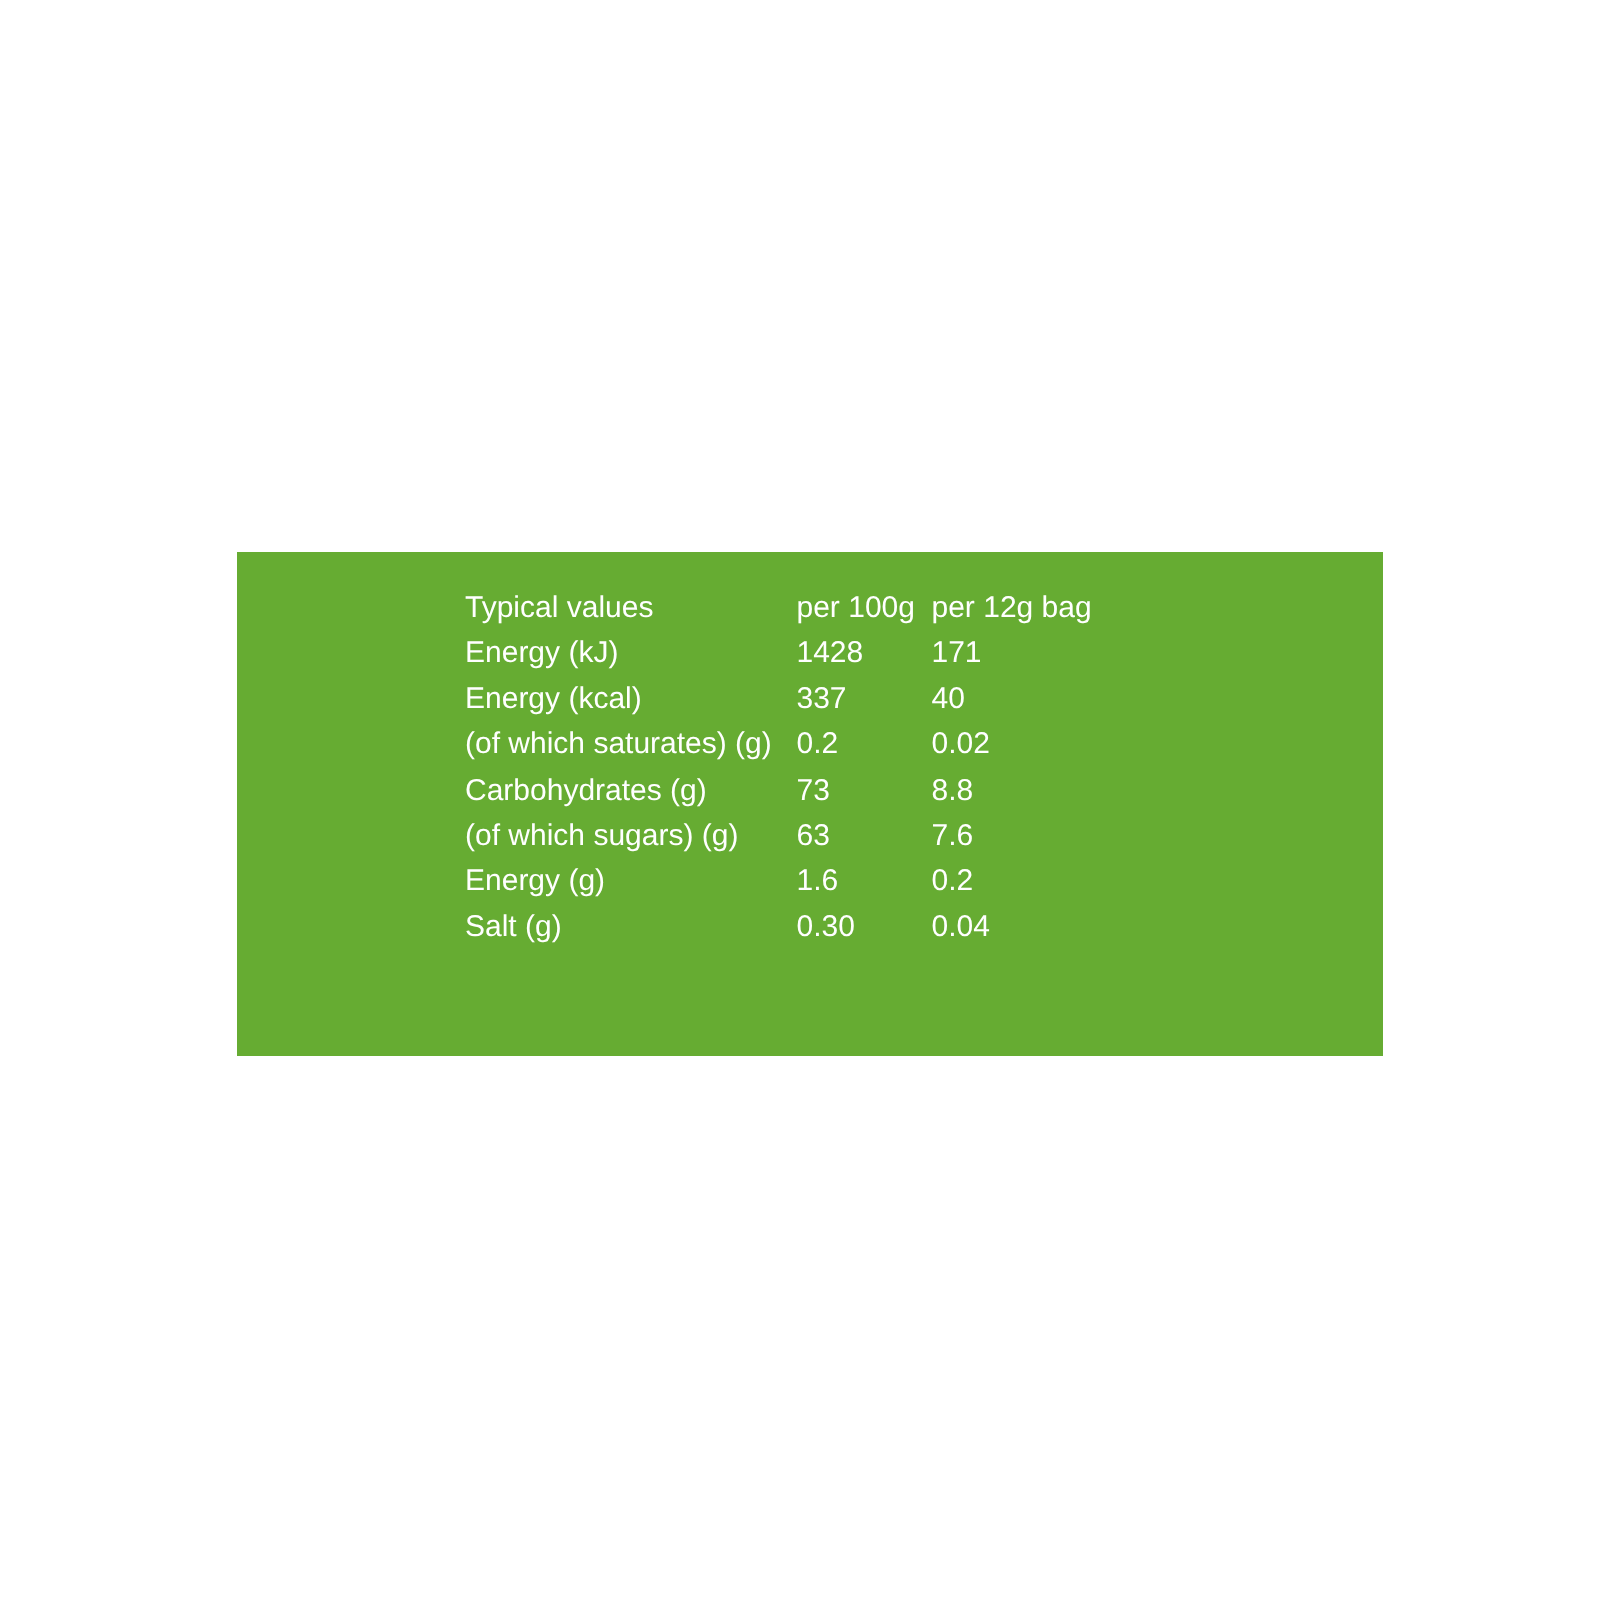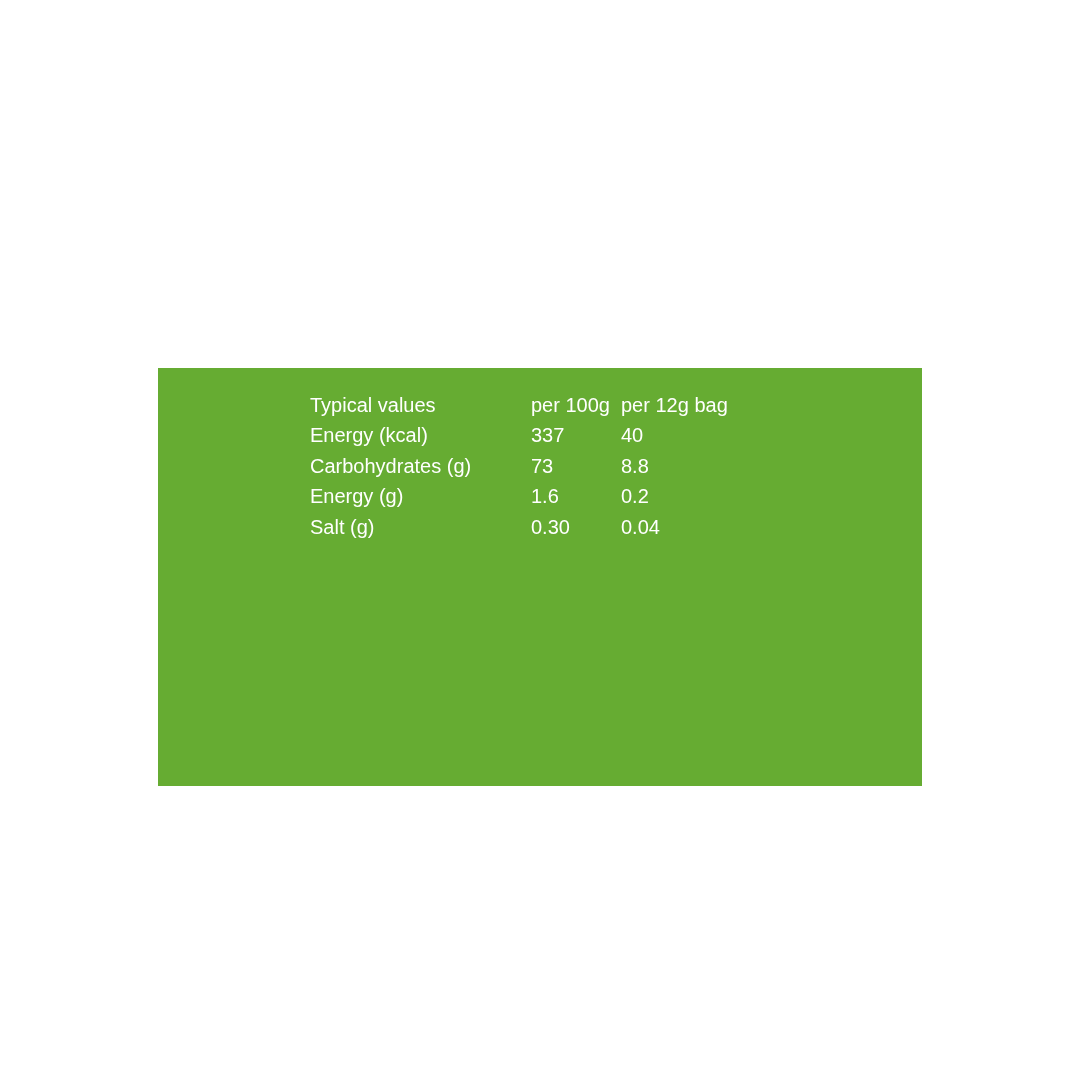--- a/index.html
+++ b/index.html
@@ -24,21 +24,21 @@
     height: 1080px;
     background: #ffffff;
   }
 
   
   #nutrition-panel {
     position: absolute;
     left: 158px;
     top: 368px;
     width: 764px;
-    height: 418px;
+    height: 336px;
     background: #66ac32;
     box-sizing: border-box;
   }
 
   
   #nutrition-table {
     position: absolute;
     left: 152px;   
     top: 22px;     
     border-collapse: collapse;
@@ -88,29 +88,44 @@
       <thead>
         <tr>
           <th class="hdr-label">Typical values</th>
           <th>per 100g</th>
           <th>per 12g bag</th>
         </tr>
       </thead>
 
       <tbody id="nutrition-table-body">
 
+      <tr>
+            <td class="row-label">Energy (kJ)</td>
+            <td class="row-value">1428</td>
+            <td class="row-value">171</td>
+          </tr>
           <tr>
             <td class="row-label">Energy (kcal)</td>
             <td class="row-value">337</td>
             <td class="row-value">40</td>
           </tr>
           <tr>
+            <td class="row-label">(of which saturates) (g)</td>
+            <td class="row-value">0.2</td>
+            <td class="row-value">0.02</td>
+          </tr>
+          <tr>
             <td class="row-label">Carbohydrates (g)</td>
             <td class="row-value">73</td>
             <td class="row-value">8.8</td>
+          </tr>
+          <tr>
+            <td class="row-label">(of which sugars) (g)</td>
+            <td class="row-value">63</td>
+            <td class="row-value">7.6</td>
           </tr>
           <tr>
             <td class="row-label">Energy (g)</td>
             <td class="row-value">1.6</td>
             <td class="row-value">0.2</td>
           </tr>
           <tr>
             <td class="row-label">Salt (g)</td>
             <td class="row-value">0.30</td>
             <td class="row-value">0.04</td>

